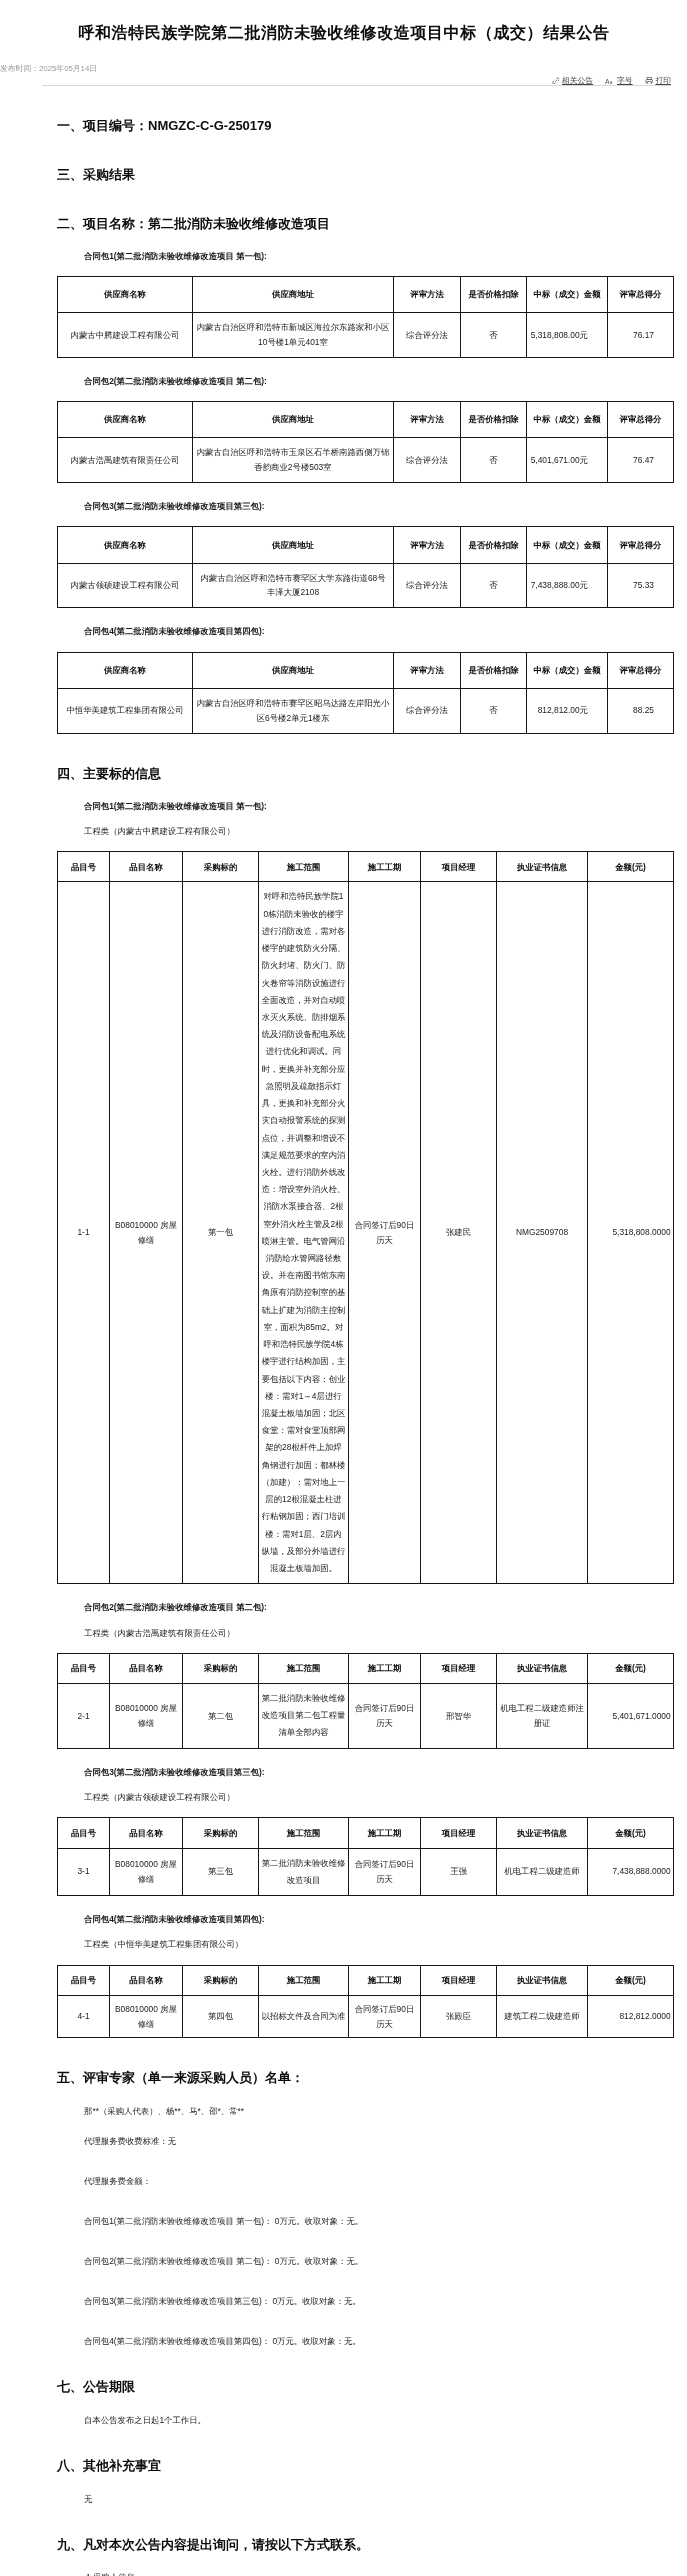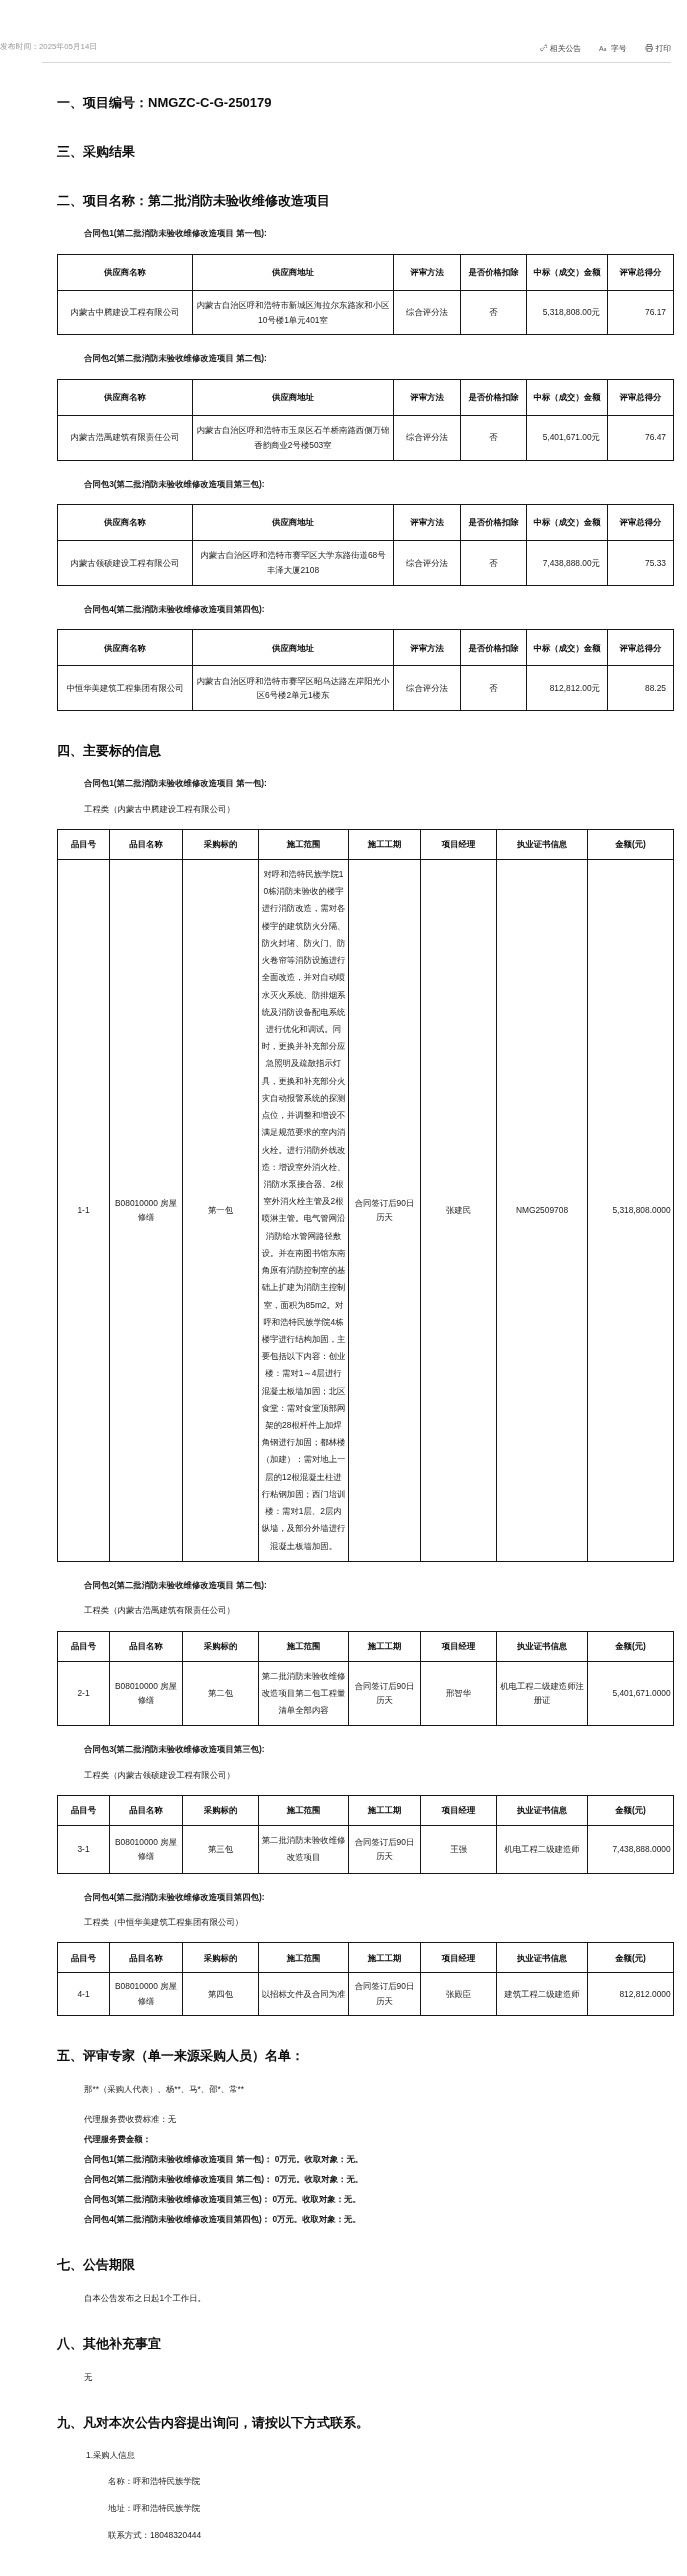--- a/index.html
+++ b/index.html
@@ -20,59 +20,60 @@
     font-size: 16px;
     font-weight: bold;
     color: #0d0d0d;
     line-height: 1.4;
     letter-spacing: 0.6px;
     padding: 0 24px;
   }
   .meta { position: relative; margin-top: 19px; height: 12px; }
   .publish { text-align: left; font-size: 7.8px; color: #999; }
   .tools {
-    position: absolute; right: 17px; top: 2px;
-    display: flex; align-items: center; gap: 18px;
-    font-size: 7.8px; color: #444;
+    position: absolute; right: 17px; top: 12px;
+    display: flex; align-items: center; gap: 12px;
+    font-size: 7.8px; color: #444; text-decoration: underline;
   }
   .tool { display: flex; align-items: center; gap: 2.4px; cursor: pointer; }
   .tool svg { display: block; }
   .divider { margin: 9.6px 17px 0 42px; border-bottom: 0.6px solid #d8d8d8; }
 
   
   .content { margin-left: 57px; width: 617px; font-size: 8.4px; color: #1a1a1a; }
   .sec-heading { font-weight: bold; font-size: 13px; color: #0d0d0d; margin-top: 31px; }
   .pkg-label { margin: 18px 0 0 27px; font-weight: bold; }
   .cat-label { margin: 14.4px 0 0 27px; }
   .plain-line { margin: 19px 0 0 27px; }
-  .fee-line { margin: 9px 0 0 27px; font-weight: bold; }
+  .fee-line { margin: 29px 0 0 27px; }
 
   table { border-collapse: collapse; table-layout: fixed; width: 617px; margin-top: 14.4px; }
   th, td {
     border: 0.6px solid #161616;
     text-align: center; vertical-align: middle;
     font-size: 8.4px; line-height: 1.75;
     padding: 7.2px 3.6px;
     word-break: break-all;
   }
   th { font-weight: bold; padding: 10.2px 2.4px; color: #0d0d0d; }
-  td.num { text-align: right; padding-right: 7px; }
+  td.num { text-align: right; padding-right: 19px; }
   .dtable th { padding: 7.2px 1.8px; }
   .dtable td { padding: 6px 2.4px; }
   .scope-cell { line-height: 2.05; padding: 7.2px 10.2px; }
 
   .block-title { margin: 18px 0 0 29px; }
   .block-line { margin: 15.6px 0 0 51px; }
 </style>
 </head>
 <body>
 
 <div class="page">
 
   <div class="topbar">
+    <div class="title">呼和浩特民族学院第二批消防未验收维修改造项目中标（成交）结果公告</div>
     <div class="meta">
       <div class="publish">发布时间：2025年05月14日</div>
       <div class="tools">
         <span class="tool">
           <span>
               <svg width="7.8" height="7.8" viewBox="0 0 16 16" fill="none" stroke="#555" stroke-width="1.6">
                 <path d="M6.2 9.8 L9.8 6.2"></path>
                 <path d="M8.5 4.5 l1.8-1.8 a2.6 2.6 0 0 1 3.7 3.7 l-1.8 1.8"></path>
                 <path d="M7.5 11.5 l-1.8 1.8 a2.6 2.6 0 0 1-3.7-3.7 l1.8-1.8"></path>
               </svg>

